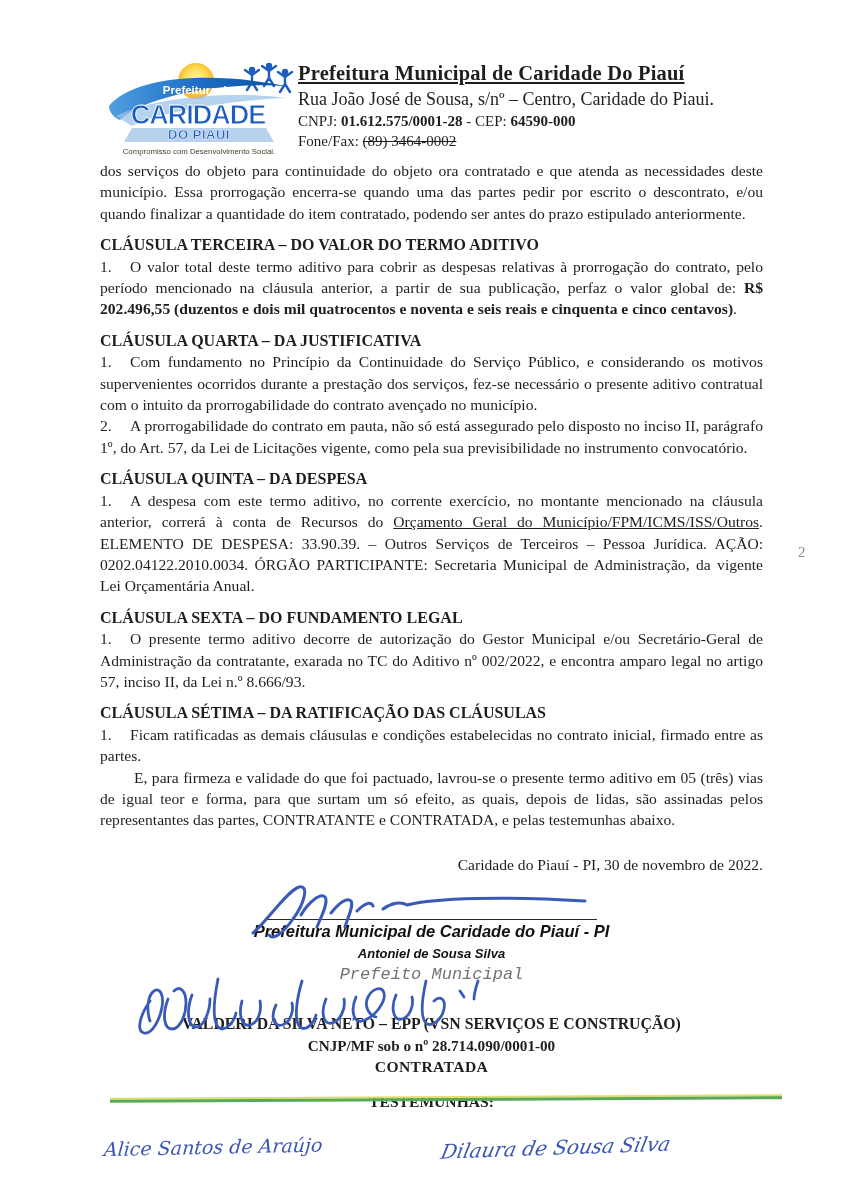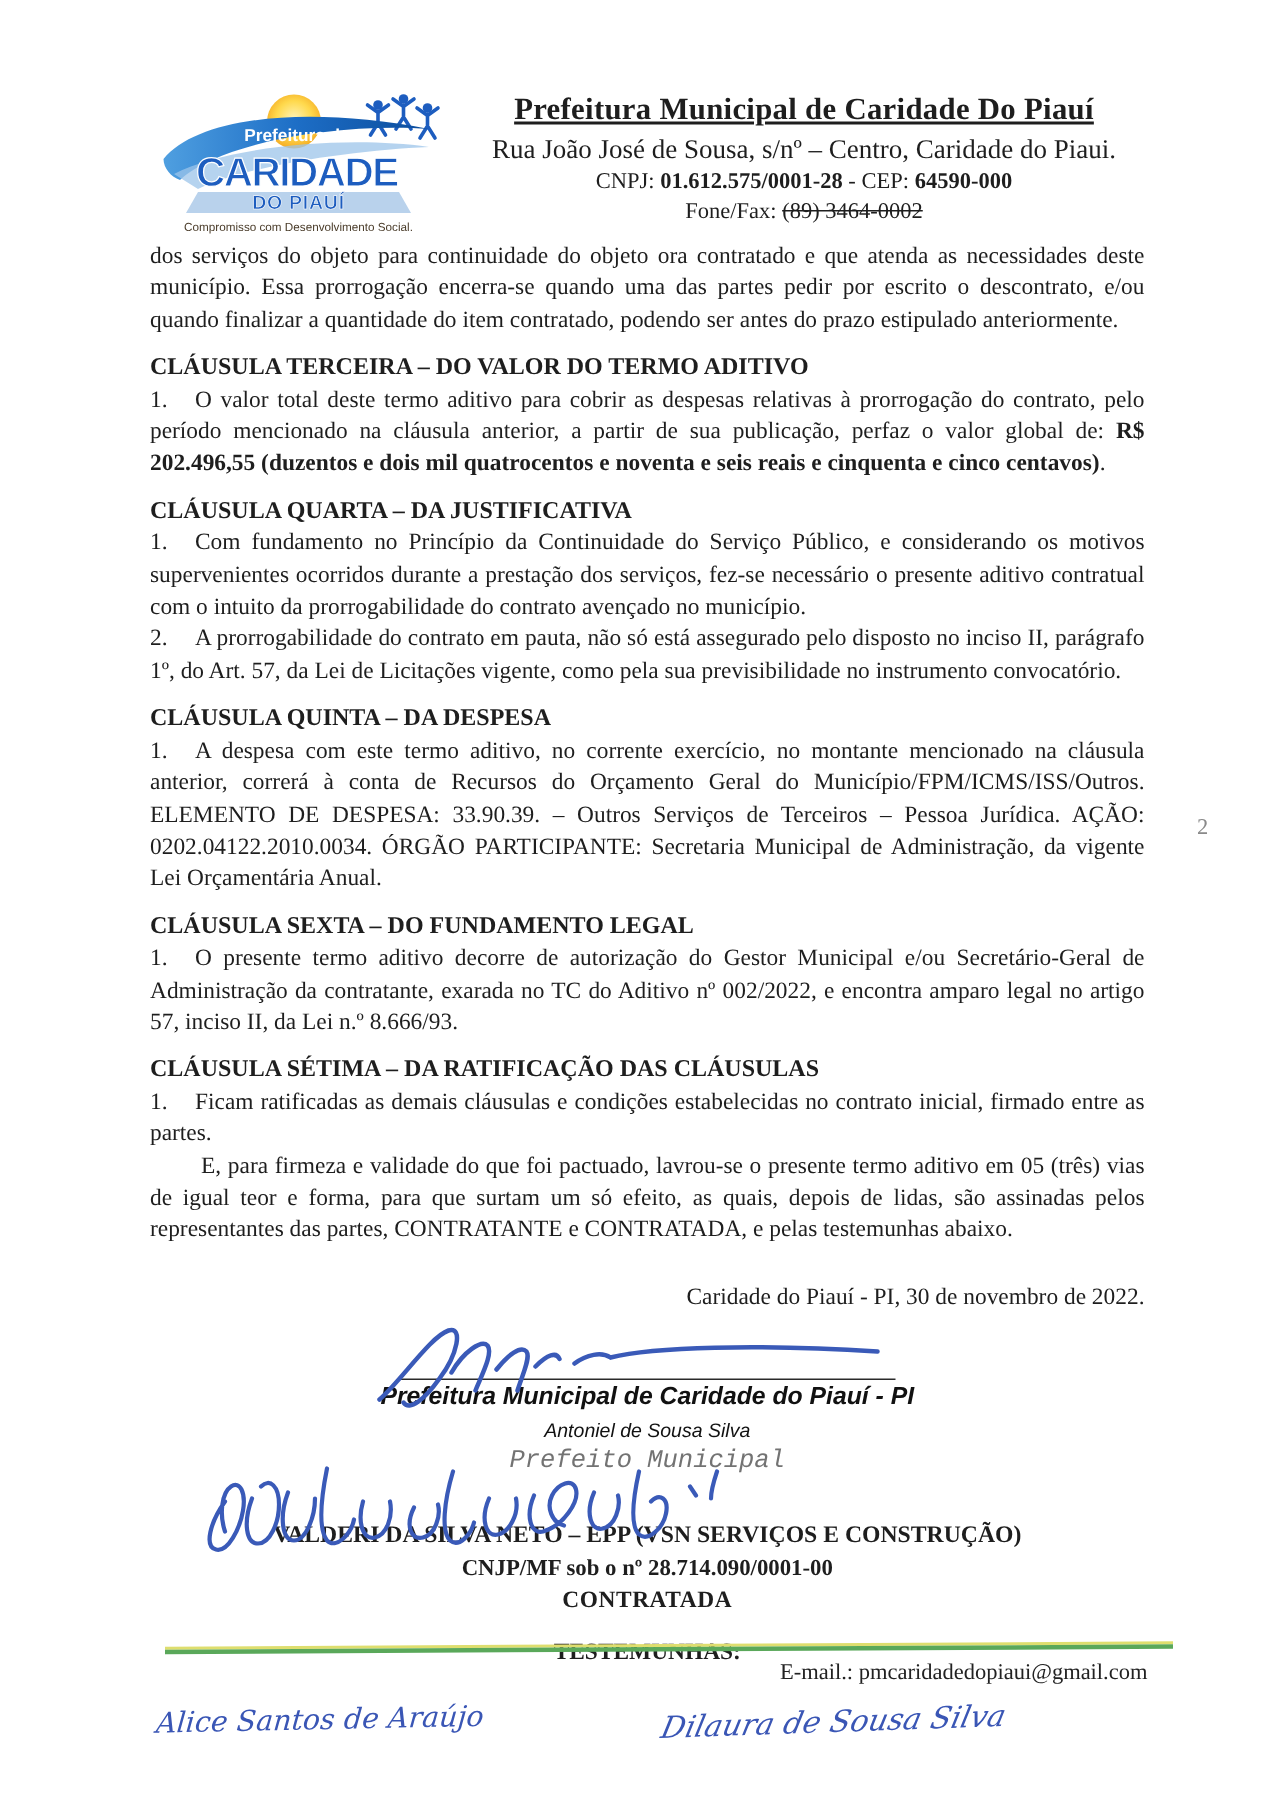--- a/index.html
+++ b/index.html
@@ -5,47 +5,47 @@
   html,body{margin:0;padding:0;}
   body{
     width:841px;height:1200px;background:#ffffff;
     font-family:"Liberation Serif", serif;color:#1e1e1e;
     position:relative;overflow:hidden;
   }
   .page{position:absolute;inset:0;background:#fff;}
 
   
   .logo{position:absolute;left:106px;top:58px;width:188px;height:100px;}
-  .head-text{position:absolute;left:298px;top:62px;width:476px;text-align:center;}
+  .head-text{position:absolute;left:298px;top:62px;width:476px;}
   .head-title{font-size:20.5px;font-weight:bold;text-decoration:underline;letter-spacing:.2px;}
   .head-addr{font-size:18px;margin-top:4px;}
   .head-cnpj{font-size:15px;margin-top:3px;}
   .head-cnpj b{font-weight:bold;}
   .head-fone{font-size:15px;margin-top:3px;}
   .strike{text-decoration:line-through;}
 
   
   .page-num{position:absolute;left:798px;top:544px;font-size:15px;color:#8a8a8a;}
 
   
   main{position:absolute;left:100px;top:160px;width:663px;
        font-size:15.6px;line-height:21.4px;text-align:justify;}
   main p{margin:0;}
   .heading{font-weight:bold;margin-top:10px;font-size:16px;}
   .num{display:inline-block;width:30px;}
   .closing{text-indent:34px;}
-  .ul{}
+  .ul{text-decoration:underline;}
   .date-line{text-align:right;margin-top:23px;}
 
   
   .sig1{position:relative;margin-top:44px;text-align:center;}
   .sig1 .scribble{position:absolute;left:145px;top:-40px;width:360px;height:62;pointer-events:none;}
   .sigline{width:330px;border-top:1.7px solid #2a2a2a;margin:0 auto;}
   .sig-org{font-family:"Liberation Sans", sans-serif;font-weight:bold;font-style:italic;font-size:16.5px;margin-top:1px;color:#111;}
-  .sig-name{font-family:"Liberation Sans", sans-serif;font-style:italic;font-size:13px;color:#111;}
+  .sig-name{font-family:"Liberation Sans", sans-serif;font-style:italic;font-size:13px;color:#111;font-weight:bold;}
   .sig-role{font-family:Liberation Mono, monospace;font-style:italic;font-size:17px;color:#737373;}
 
   .sig2{position:relative;margin-top:28px;text-align:center;}
   .sig2 .scribble{position:absolute;left:30px;top:-42px;width:380px;height:70px;pointer-events:none;}
   .sig2-company{font-weight:bold;font-size:15.8px;}
   .sig2-cnpj{font-weight:bold;font-size:15.2px;}
   .sig2-role{font-weight:bold;font-size:15.6px;letter-spacing:.4px;}
 
   .testemunhas{font-weight:bold;font-size:15.6px;margin-top:13px;text-align:center;}
 
@@ -193,15 +193,14 @@
         <div class="w-sig">Dilaura de Sousa Silva</div>
 
       </div>
     </div>
   </main>
 
   <div class="footer-stripe">
     <div class="stripe-yellow" id="stripeYellow" style="background: rgb(222, 222, 110);"></div>
     <div class="stripe-green" id="stripeGreen" style="background: rgb(90, 168, 90);"></div>
   </div>
-  <div class="footer-email">E-mail.: pmcaridadedopiaui@gmail.com</div>
 
 </div>
 
 </body></html>

